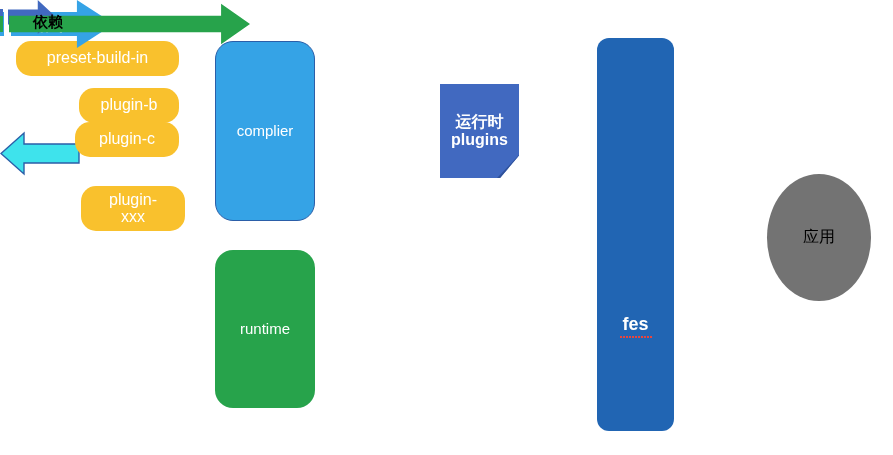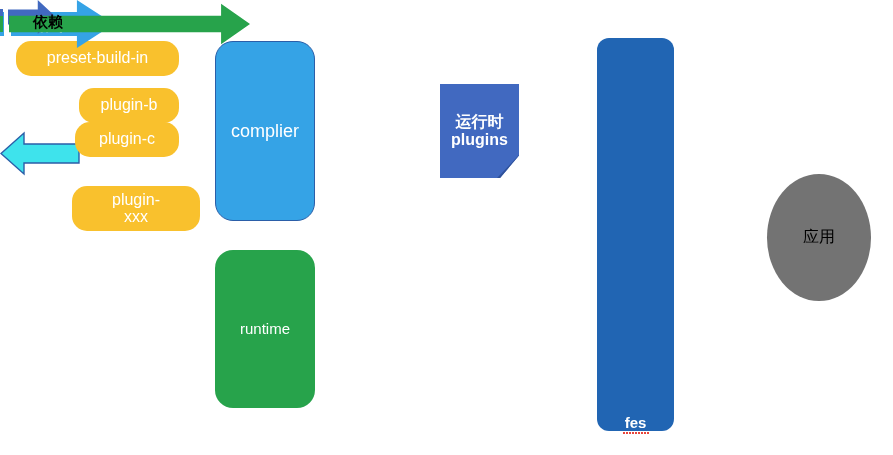--- a/index.html
+++ b/index.html
@@ -33,50 +33,50 @@
     background: #F9C12D;
     border-radius: 15px;
     color: #ffffff;
     font-size: 16px;
     padding: 4px 8px;
   }
   #chip-preset { left: 16px;  top: 41px;  width: 163px; height: 35px; }
   #chip-plugin-b { left: 79px; top: 88px; width: 100px; height: 35px; }
   #chip-plugin-c { left: 75px; top: 122px; width: 104px; height: 35px; }
   #chip-plugin-xxx {
-    left: 72px; top: 186px; width: 128px; height: 45px;
+    left: 81px; top: 186px; width: 104px; height: 45px;
     flex-direction: column;
     line-height: 1.05;
   }
 
   
   #box-complier {
     left: 215px; top: 41px; width: 100px; height: 180px;
     background: #35A3E6;
     border: 1.2px solid #2B5EA8;
     border-radius: 18px;
-    font-size: 18px;
+    font-size: 15px;
   }
 
   
   #box-runtime {
     left: 215px; top: 250px; width: 100px; height: 158px;
     background: #27A34B;
     border-radius: 18px;
     font-size: 15px;
   }
 
   
   #box-fes {
     left: 597px; top: 38px; width: 77px; height: 393px;
     background: #2165B3;
     border-radius: 12px;
-    font-size: 15px;
-    font-weight: bold;
-    align-items: flex-end;
+    font-size: 18px;
+    font-weight: bold;
+    align-items: center;
   }
   #box-fes .fes-label {
     margin-top: 180px;
     position: relative;
     display: inline-block;
   }
   
   #box-fes .fes-label::after {
     content: "";
     position: absolute;

